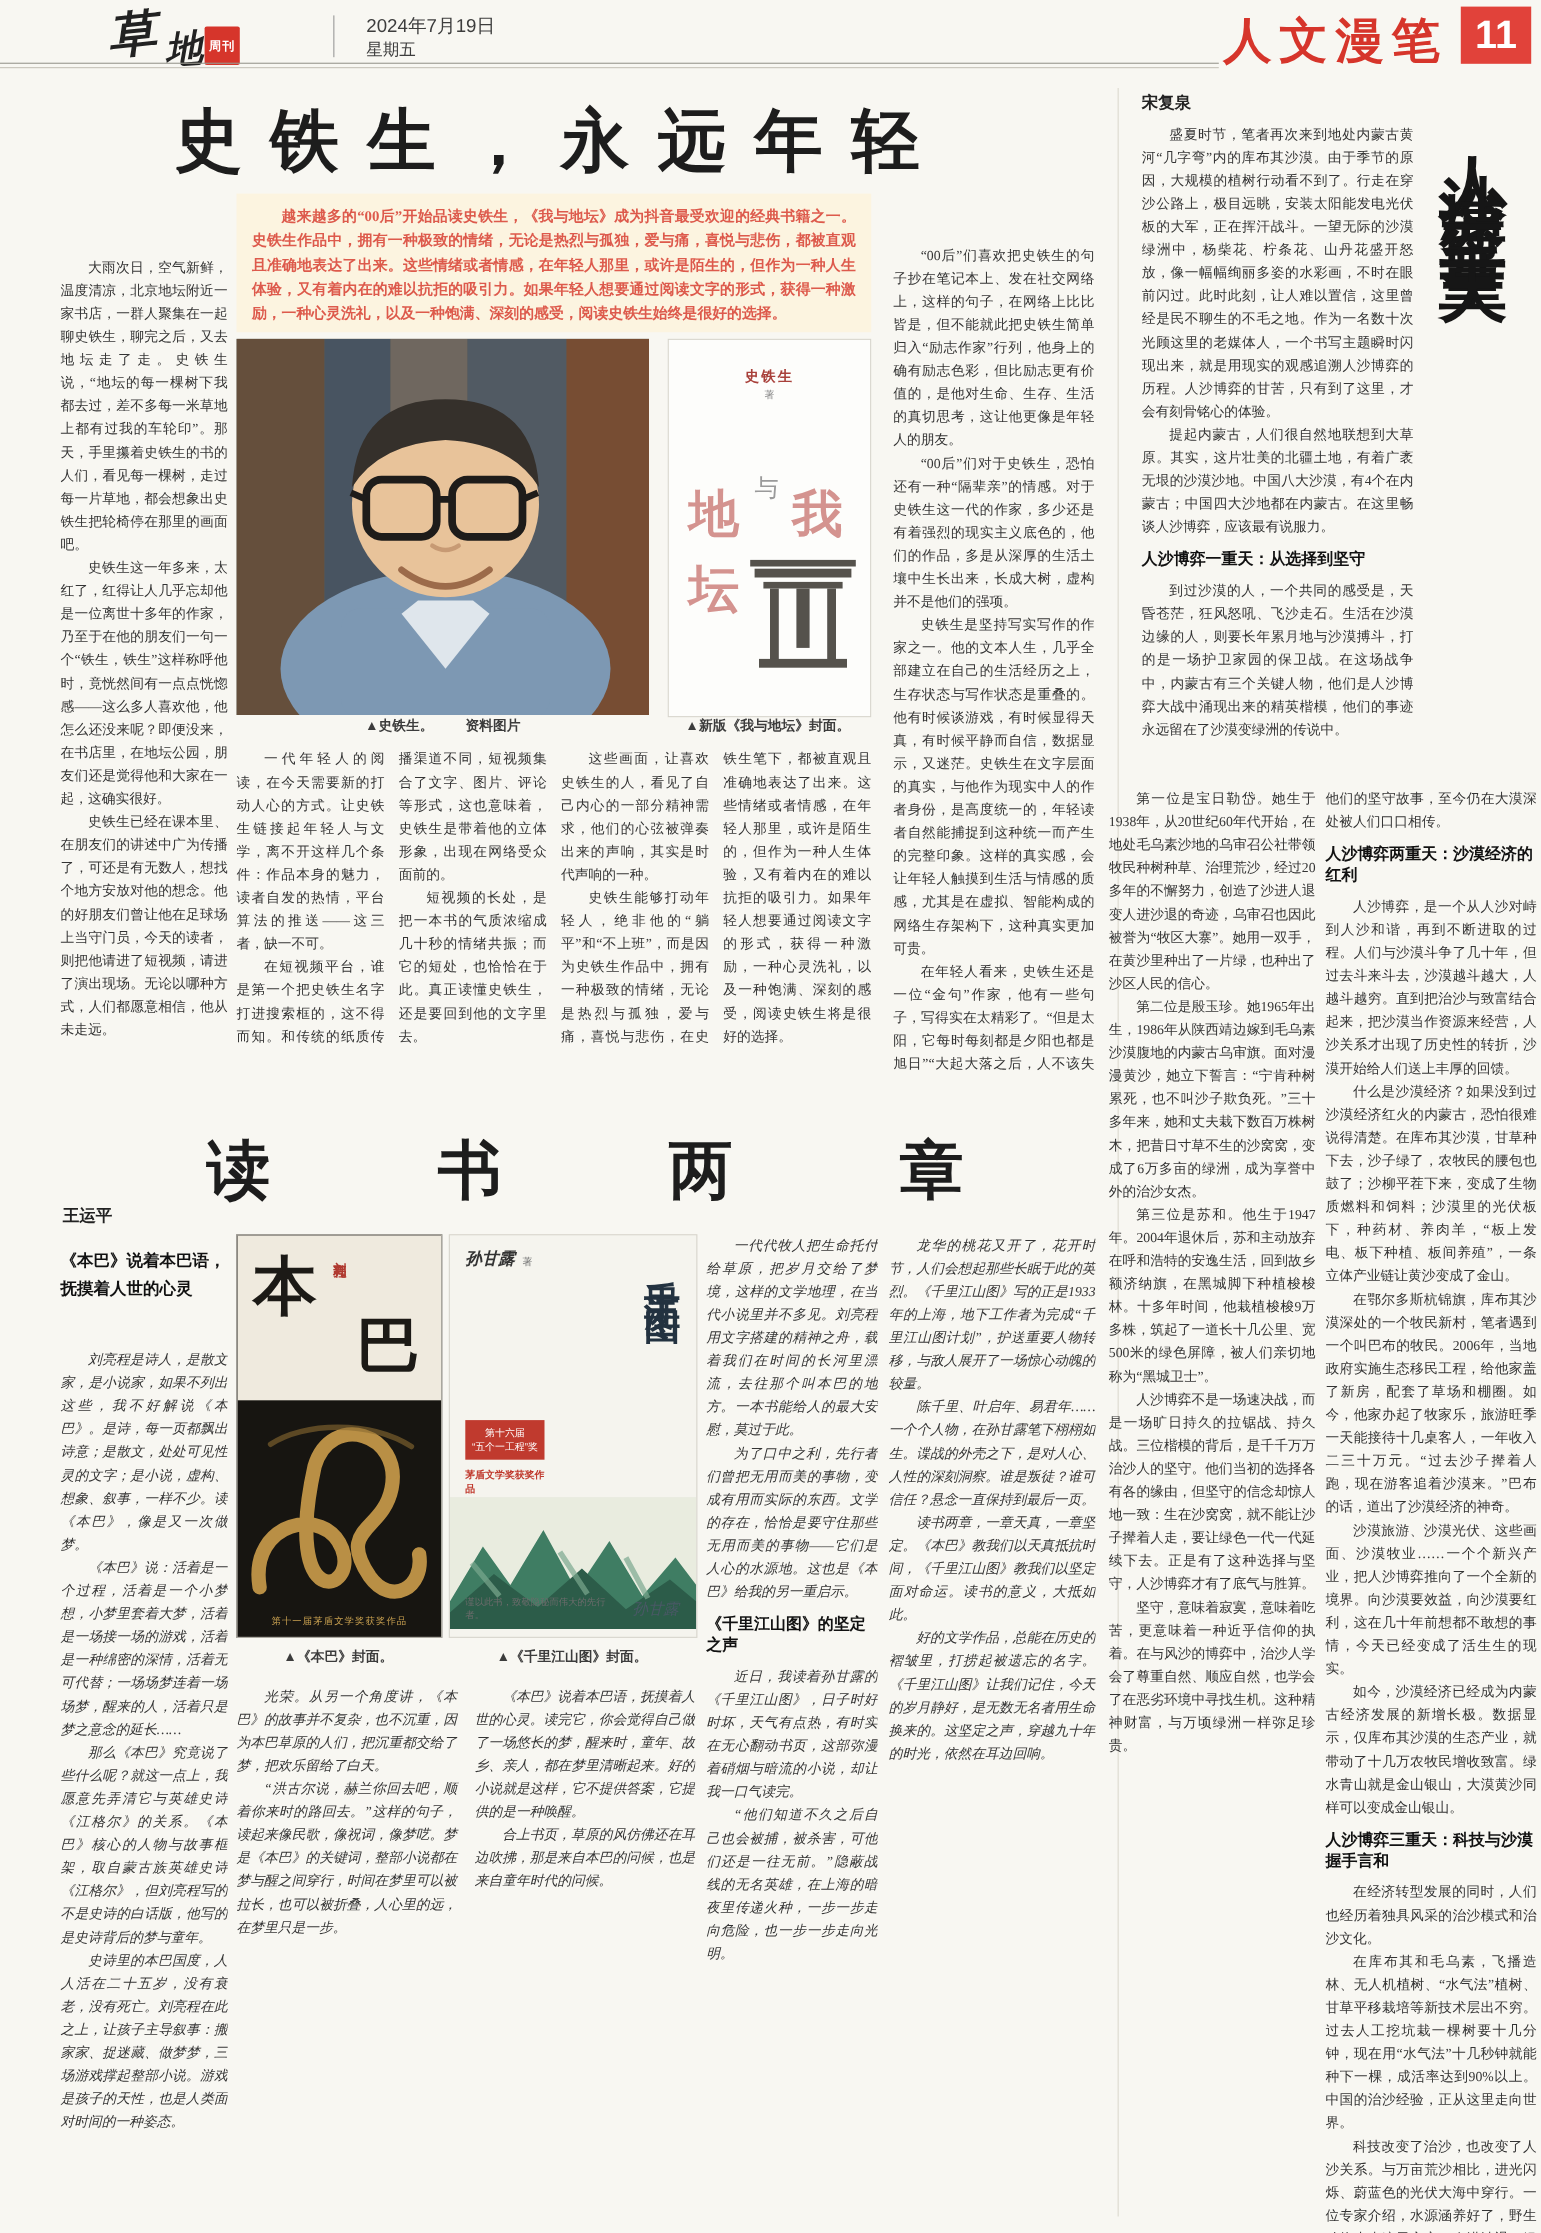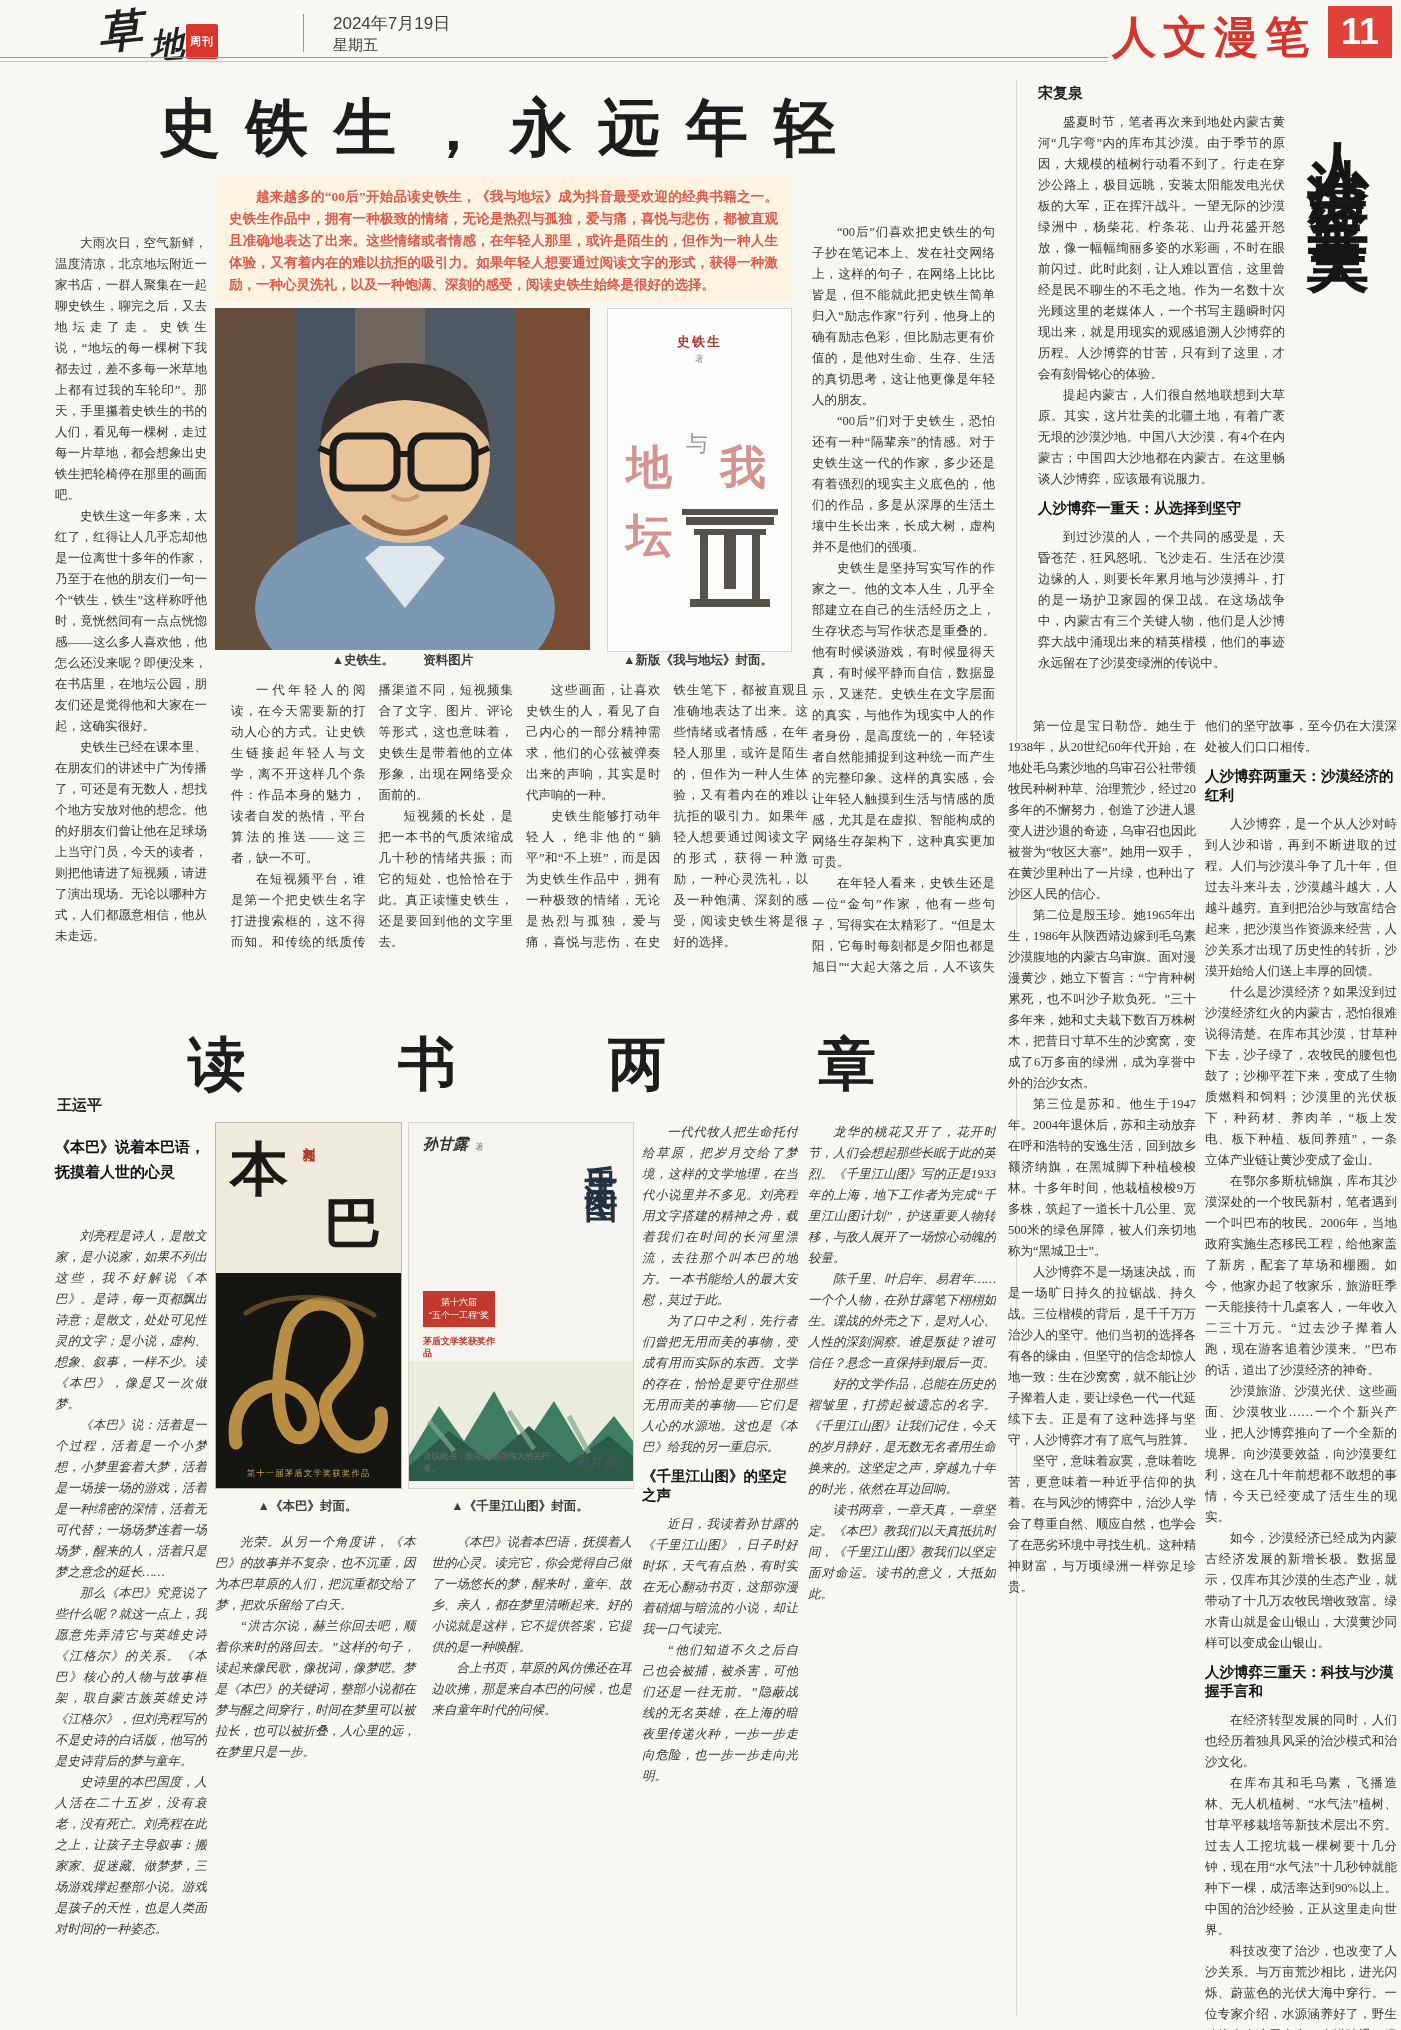--- a/index.html
+++ b/index.html
@@ -32,21 +32,21 @@
   .headline-shi{position:absolute;left:110px;top:86px;width:800px;text-align:center;
                 font-family:"Liberation Sans",sans-serif;font-weight:900;font-size:62px;letter-spacing:26px;color:#1d1d1d;white-space:nowrap;}
   .col-shi-1{position:absolute;left:55px;top:233px;width:152px;height:742px;}
   .lead-box{position:absolute;left:215px;top:176px;width:549px;height:106px;background:#fcf4e0;
             padding:10px 14px;color:#dd5a4c;font-size:13.5px;line-height:22px;font-weight:bold;text-align:justify;overflow:hidden;}
   .lead-box p{margin:0;text-indent:2em;}
   .photo-shi{position:absolute;left:215px;top:308px;width:375px;height:342px;overflow:hidden;background:#7a7468;}
   .cover-wyditan{position:absolute;left:607px;top:308px;width:183px;height:342px;background:#fdfdfb;border:1px solid #d8d5cc;overflow:hidden;}
   .cap-row-1{position:absolute;left:215px;top:652px;width:375px;}
   .cap-row-2{position:absolute;left:600px;top:652px;width:196px;}
-  .mid-block{position:absolute;left:215px;top:680px;width:577px;height:296px;column-count:4;column-gap:13px;margin-left:16px;}
+  .mid-block{position:absolute;left:215px;top:680px;width:577px;height:296px;column-count:4;column-gap:13px;}
   .col-shi-5{position:absolute;left:812px;top:222px;width:183px;height:753px;}
   
   .wyd-author{position:absolute;left:0;top:24px;width:100%;text-align:center;font-size:13px;font-weight:bold;color:#a8403a;letter-spacing:2px;}
   .wyd-zhu{position:absolute;left:0;top:44px;width:100%;text-align:center;font-size:9px;color:#888;}
   .wyd-d1{position:absolute;left:18px;top:128px;font-size:46px;color:#d4938f;font-weight:bold;}
   .wyd-d2{position:absolute;left:78px;top:120px;font-size:22px;color:#9a9a9a;}
   .wyd-d3{position:absolute;left:112px;top:128px;font-size:46px;color:#d4938f;font-weight:bold;}
   .wyd-d4{position:absolute;left:18px;top:196px;font-size:46px;color:#d4938f;font-weight:bold;}
   
   .headline-dushu{position:absolute;left:188px;top:1026px;font-family:"Liberation Sans",sans-serif;font-weight:900;
@@ -239,22 +239,22 @@
     <h4 class="subhead"><span class="s-a">《千里江山图》的坚定之声</span></h4>
     <div class="body-text kai">
         <p>近日，我读着孙甘露的《千里江山图》，日子时好时坏，天气有点热，有时实在无心翻动书页，这部弥漫着硝烟与暗流的小说，却让我一口气读完。</p>
         <p>“他们知道不久之后自己也会被捕，被杀害，可他们还是一往无前。”隐蔽战线的无名英雄，在上海的暗夜里传递火种，一步一步走向危险，也一步一步走向光明。</p>
       </div>
   </div>
 
   <div class="col-du-5 body-text kai">
       <p>龙华的桃花又开了，花开时节，人们会想起那些长眠于此的英烈。《千里江山图》写的正是1933年的上海，地下工作者为完成“千里江山图计划”，护送重要人物转移，与敌人展开了一场惊心动魄的较量。</p>
       <p>陈千里、叶启年、易君年……一个个人物，在孙甘露笔下栩栩如生。谍战的外壳之下，是对人心、人性的深刻洞察。谁是叛徒？谁可信任？悬念一直保持到最后一页。</p>
+      <p>读书两章，一章天真，一章坚定。《本巴》教我们以天真抵抗时间，《千里江山图》教我们以坚定面对命运。读书的意义，大抵如此。</p>
       <p>好的文学作品，总能在历史的褶皱里，打捞起被遗忘的名字。《千里江山图》让我们记住，今天的岁月静好，是无数无名者用生命换来的。这坚定之声，穿越九十年的时光，依然在耳边回响。</p>
-      <p>读书两章，一章天真，一章坚定。《本巴》教我们以天真抵抗时间，《千里江山图》教我们以坚定面对命运。读书的意义，大抵如此。</p>
     </div>
 
   <div class="byline-song">宋复泉</div>
   <div class="headline-sha">人沙博弈三重天</div>
 
   <div class="col-sha-top">
     <div class="body-text">
         <p>盛夏时节，笔者再次来到地处内蒙古黄河“几字弯”内的库布其沙漠。由于季节的原因，大规模的植树行动看不到了。行走在穿沙公路上，极目远眺，安装太阳能发电光伏板的大军，正在挥汗战斗。一望无际的沙漠绿洲中，杨柴花、柠条花、山丹花盛开怒放，像一幅幅绚丽多姿的水彩画，不时在眼前闪过。此时此刻，让人难以置信，这里曾经是民不聊生的不毛之地。作为一名数十次光顾这里的老媒体人，一个书写主题瞬时闪现出来，就是用现实的观感追溯人沙博弈的历程。人沙博弈的甘苦，只有到了这里，才会有刻骨铭心的体验。</p>
         <p>提起内蒙古，人们很自然地联想到大草原。其实，这片壮美的北疆土地，有着广袤无垠的沙漠沙地。中国八大沙漠，有4个在内蒙古；中国四大沙地都在内蒙古。在这里畅谈人沙博弈，应该最有说服力。</p>
       </div>

